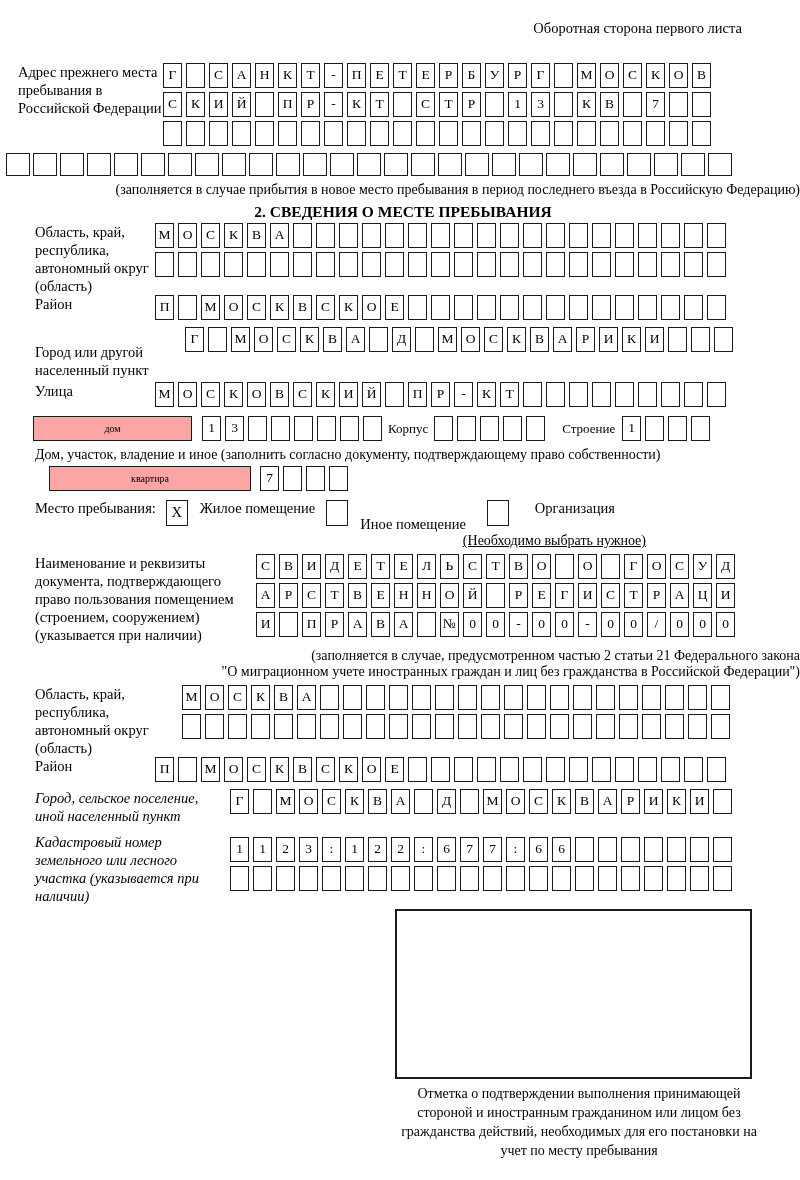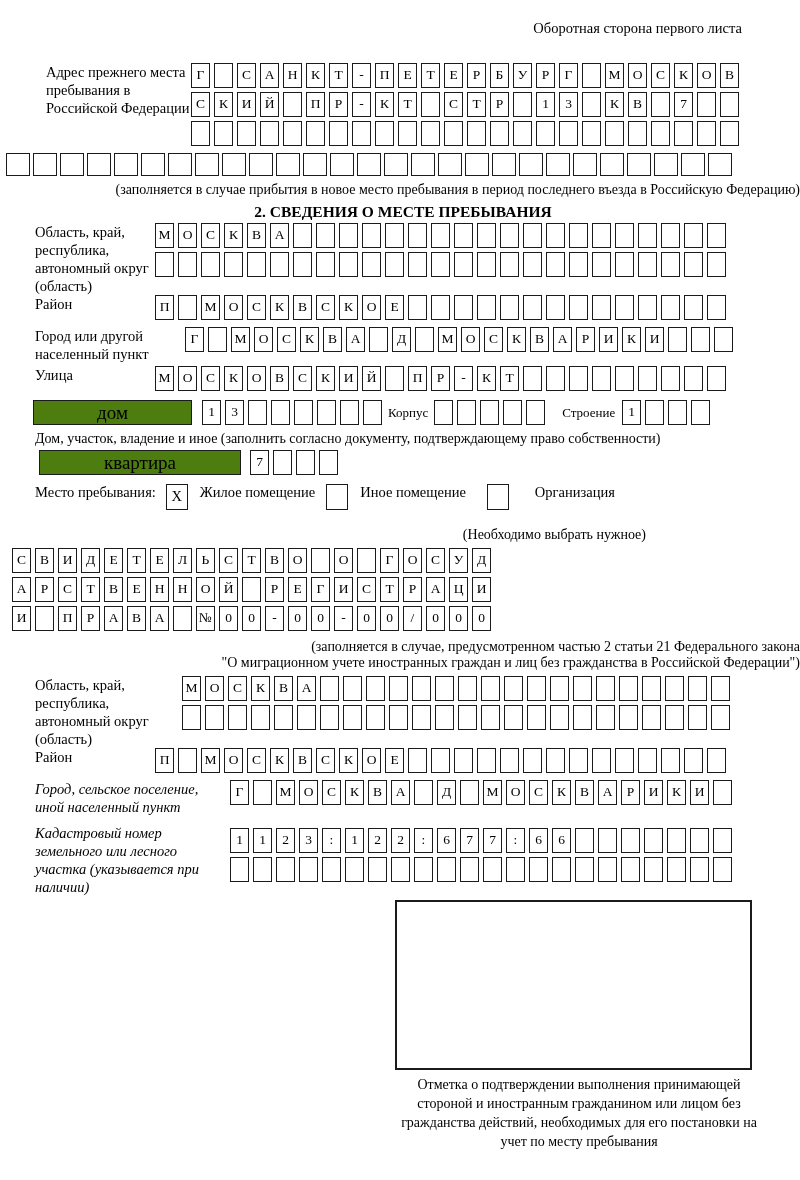--- a/index.html
+++ b/index.html
@@ -22,30 +22,30 @@
   .cellrow { white-space:nowrap; height:26px; margin-bottom:3px; }
   .cell {
     display:inline-block; width:17px; height:23px; border:1.5px solid #1b1b1b;
     margin-right:4px; text-align:center; font-size:13.5px; line-height:22px;
     vertical-align:top; background:#fff;
   }
   .big .cell { width:22px; height:21px; margin-right:3px; line-height:20px; }
 
   
   .ml29 { margin-left:29px; }
-  .prev-lbl   { width:145px; margin-left:40px; }
+  .prev-lbl   { width:145px; margin-left:12px; }
   .w120 { width:120px; margin-left:29px; }
-  .w150 { width:150px; margin-left:29px; }
+  .w150 { width:150px; margin-left:29px;margin-top:16px; }
   .w147 { width:147px; margin-left:29px; }
   .w195 { width:195px; margin-left:29px;font-style:italic; }
   .doc-lbl { width:215px; margin-left:29px; }
 
   .boxfield {
     border:1.5px solid #1b1b1b; height:23px; line-height:23px;
-    text-align:center; font-size:19px; flex:none; background:#4d7c0f;
+    text-align:center; font-size:10px; flex:none; background:#fca5a5;
   }
   .house-box { width:157px; margin-right:10px; }
   .apt-box   { width:200px; margin-right:9px; }
   .inline-lbl { font-size:13px; line-height:26px; flex:none; }
 
   .chk {
     display:inline-block; width:20px; height:24px; border:1.5px solid #1b1b1b;
     text-align:center; font-size:14.5px; line-height:23px; vertical-align:middle;
     background:#fff; flex:none;
   }
@@ -109,37 +109,38 @@
   <div class="flexrow mt5" style="margin-left:27px;">
     <div class="boxfield house-box">дом</div>
     <div class="cellrow"><span class="cell">1</span><span class="cell">3</span><span class="cell">&nbsp;</span><span class="cell">&nbsp;</span><span class="cell">&nbsp;</span><span class="cell">&nbsp;</span><span class="cell">&nbsp;</span><span class="cell">&nbsp;</span></div>
     <div class="inline-lbl" style="margin:0 6px 0 2px;">Корпус</div>
     <div class="cellrow"><span class="cell">&nbsp;</span><span class="cell">&nbsp;</span><span class="cell">&nbsp;</span><span class="cell">&nbsp;</span><span class="cell">&nbsp;</span></div>
     <div class="inline-lbl" style="margin:0 7px 0 13px;">Строение</div>
     <div class="cellrow"><span class="cell">1</span><span class="cell">&nbsp;</span><span class="cell">&nbsp;</span><span class="cell">&nbsp;</span></div>
   </div>
   <div class="note mt2" style="text-align:left; margin-left:29px;">Дом, участок, владение и иное (заполнить согласно документу, подтверждающему право собственности)</div>
 
-  <div class="flexrow mt3" style="margin-left:33px;">
+  <div class="flexrow mt3" style="margin-left:43px;">
     <div class="boxfield apt-box">квартира</div>
     <div class="cellrow"><span class="cell">7</span><span class="cell">&nbsp;</span><span class="cell">&nbsp;</span><span class="cell">&nbsp;</span></div>
   </div>
 
   <div class="chkrow mt5 ml29">
     <span>Место пребывания:</span>
     <span class="chk" style="margin-left:10px;">X</span>
     <span style="margin-left:12px;">Жилое помещение</span>
     <span class="chk" style="margin-left:11px;"></span>
-    <span style="margin-left:12px;">Иное помещение</span>
+    <span style="margin-left:12px;margin-top:16px;">Иное помещение</span>
     <span class="chk" style="margin-left:21px;"></span>
     <span style="margin-left:26px;">Организация</span>
   </div>
-  <div class="note" style="margin-top:17px; width:640px;">(Необходимо выбрать нужное)</div>
+  <div class="note" style="margin-top:0; width:640px;text-decoration:underline;">(Необходимо выбрать нужное)</div>
 
   <div class="flexrow mt5">
+    <div class="lbl doc-lbl">Наименование и реквизиты документа, подтверждающего право пользования помещением (строением, сооружением) (указывается при наличии)</div>
     <div style="margin-left:6px;">
       <div class="cellrow"><span class="cell">С</span><span class="cell">В</span><span class="cell">И</span><span class="cell">Д</span><span class="cell">Е</span><span class="cell">Т</span><span class="cell">Е</span><span class="cell">Л</span><span class="cell">Ь</span><span class="cell">С</span><span class="cell">Т</span><span class="cell">В</span><span class="cell">О</span><span class="cell">&nbsp;</span><span class="cell">О</span><span class="cell">&nbsp;</span><span class="cell">Г</span><span class="cell">О</span><span class="cell">С</span><span class="cell">У</span><span class="cell">Д</span></div>
       <div class="cellrow"><span class="cell">А</span><span class="cell">Р</span><span class="cell">С</span><span class="cell">Т</span><span class="cell">В</span><span class="cell">Е</span><span class="cell">Н</span><span class="cell">Н</span><span class="cell">О</span><span class="cell">Й</span><span class="cell">&nbsp;</span><span class="cell">Р</span><span class="cell">Е</span><span class="cell">Г</span><span class="cell">И</span><span class="cell">С</span><span class="cell">Т</span><span class="cell">Р</span><span class="cell">А</span><span class="cell">Ц</span><span class="cell">И</span></div>
       <div class="cellrow"><span class="cell">И</span><span class="cell">&nbsp;</span><span class="cell">П</span><span class="cell">Р</span><span class="cell">А</span><span class="cell">В</span><span class="cell">А</span><span class="cell">&nbsp;</span><span class="cell">№</span><span class="cell">0</span><span class="cell">0</span><span class="cell">-</span><span class="cell">0</span><span class="cell">0</span><span class="cell">-</span><span class="cell">0</span><span class="cell">0</span><span class="cell">/</span><span class="cell">0</span><span class="cell">0</span><span class="cell">0</span></div>
     </div>
   </div>
 
   <div class="note mt4">(заполняется в случае, предусмотренном частью 2 статьи 21 Федерального закона</div>
   <div class="note">"О миграционном учете иностранных граждан и лиц без гражданства в Российской Федерации")</div>
 

